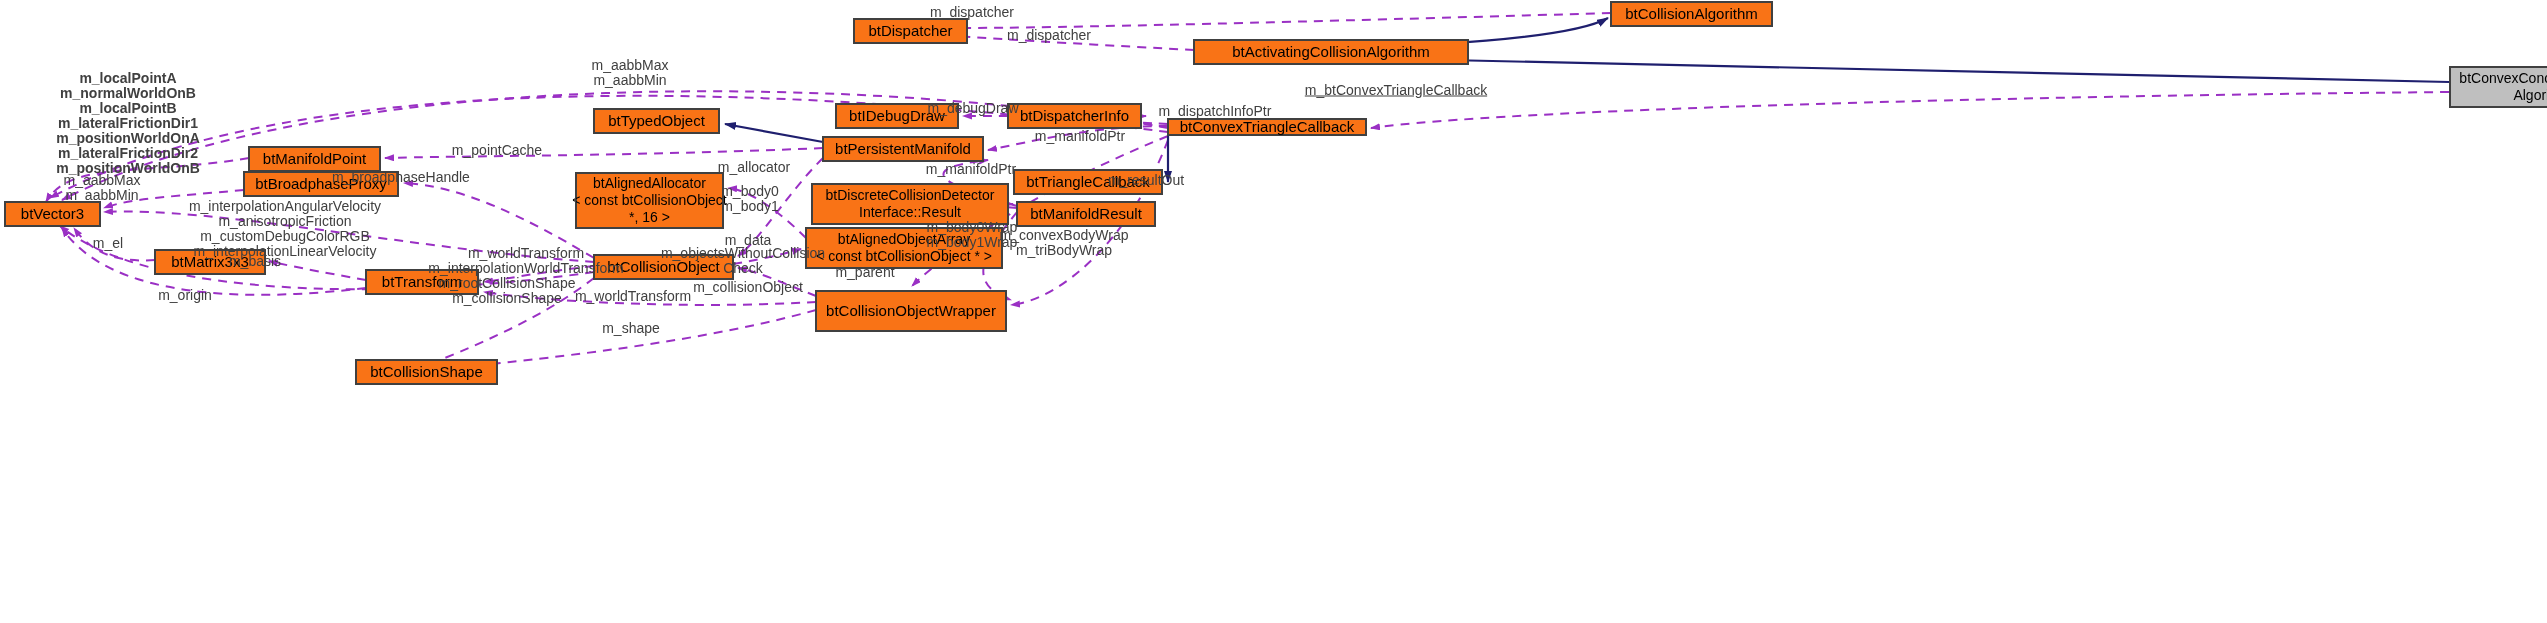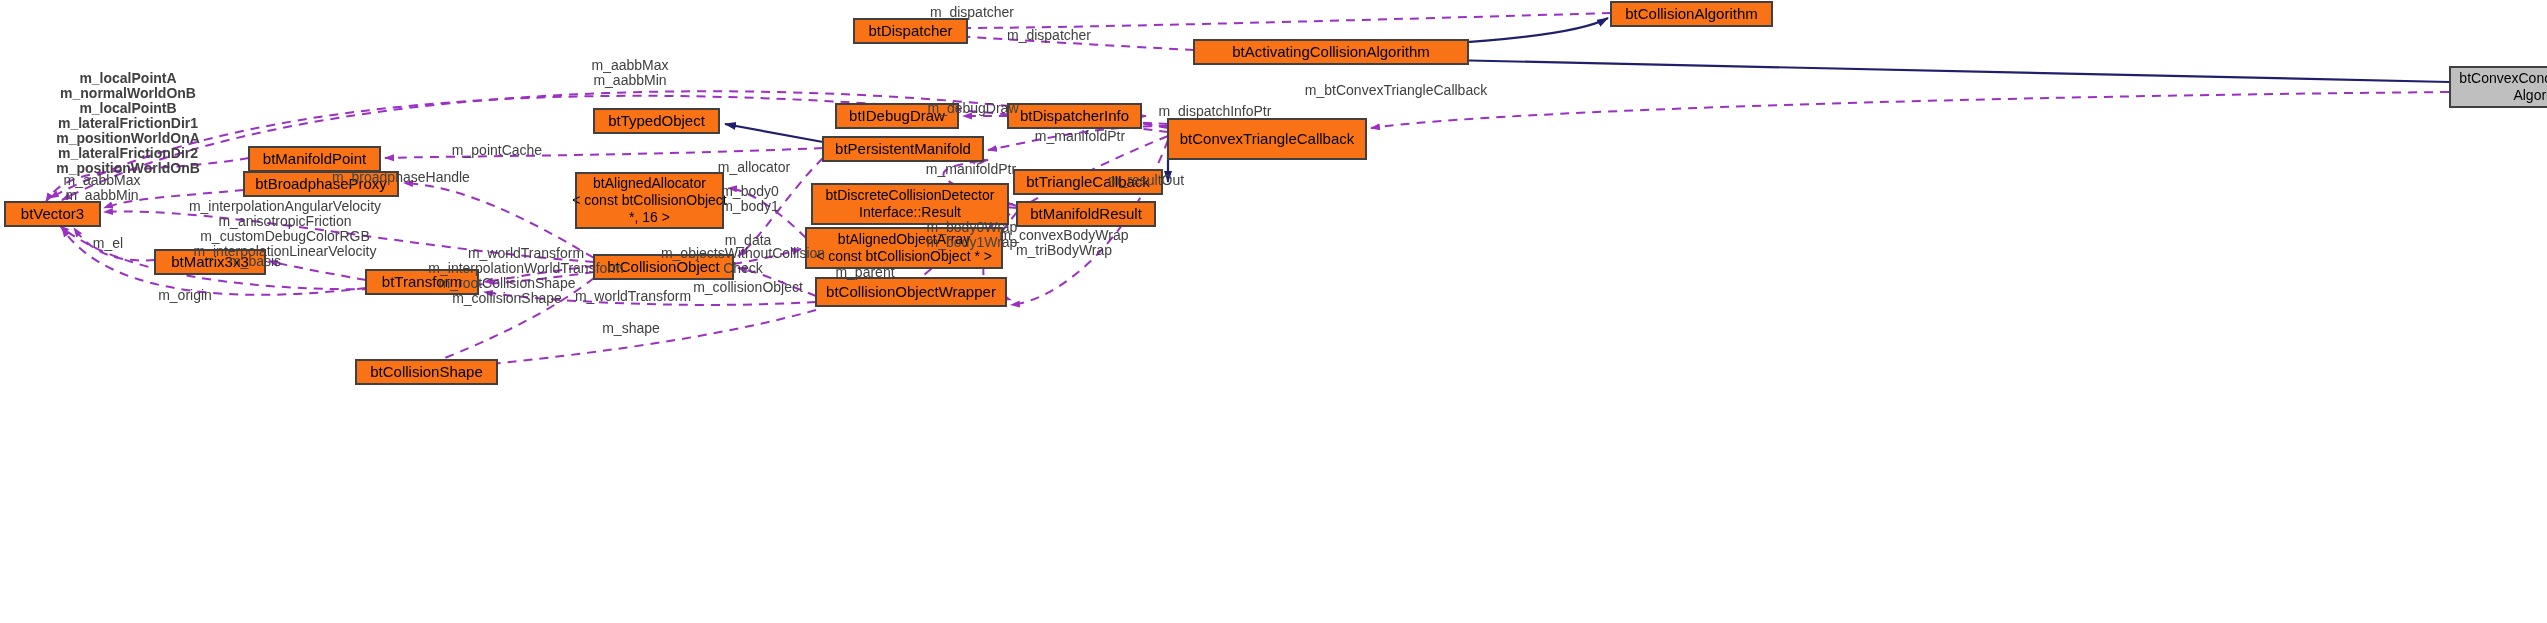--- a/index.html
+++ b/index.html
@@ -144,21 +144,21 @@
   <div class="node" style="left:249px;top:147px;width:131px;height:24px;">btManifoldPoint</div>
 
   <div class="node" style="left:244px;top:172px;width:154px;height:24px;">btBroadphaseProxy</div>
 
   <div class="node" style="left:576px;top:173px;width:147px;height:55px;font-size:14px;line-height:17px;">btAlignedAllocator
 &lt; const btCollisionObject
 *, 16 &gt;</div>
 
   <div class="node" style="left:594px;top:255px;width:139px;height:24px;">btCollisionObject</div>
 
-  <div class="node" style="left:816px;top:278px;width:190px;height:28px;">btCollisionObjectWrapper</div>
+  <div class="node" style="left:816px;top:291px;width:190px;height:40px;">btCollisionObjectWrapper</div>
 
   <div class="node" style="left:806px;top:228px;width:196px;height:40px;font-size:14px;line-height:17px;">btAlignedObjectArray
 &lt; const btCollisionObject * &gt;</div>
 
   <div class="node" style="left:812px;top:184px;width:196px;height:40px;font-size:14px;line-height:17px;">btDiscreteCollisionDetector
 Interface::Result</div>
 
   <div class="node" style="left:594px;top:109px;width:125px;height:24px;">btTypedObject</div>
 
   <div class="node" style="left:823px;top:137px;width:160px;height:24px;">btPersistentManifold</div>
@@ -166,21 +166,21 @@
   <div class="node" style="left:836px;top:104px;width:122px;height:24px;">btIDebugDraw</div>
 
   <div class="node" style="left:838px;top:19px;width:113px;height:24px;margin-left:16px;">btDispatcher</div>
 
   <div class="node" style="left:1008px;top:104px;width:133px;height:24px;">btDispatcherInfo</div>
 
   <div class="node" style="left:1014px;top:170px;width:148px;height:24px;">btTriangleCallback</div>
 
   <div class="node" style="left:1017px;top:202px;width:138px;height:24px;">btManifoldResult</div>
 
-  <div class="node" style="left:1168px;top:119px;width:198px;height:40px;">btConvexTriangleCallback</div>
+  <div class="node" style="left:1168px;top:119px;width:198px;height:16px;">btConvexTriangleCallback</div>
 
   <div class="node" style="left:1611px;top:2px;width:161px;height:24px;">btCollisionAlgorithm</div>
 
   <div class="node" style="left:1194px;top:40px;width:274px;height:24px;">btActivatingCollisionAlgorithm</div>
 
   <div class="node highlight" style="left:2449px;top:66px;width:188px;height:42px;font-size:14px;line-height:17px;">btConvexConcaveCollision
 Algorithm</div>
 
   <div class="edge-label" style="left:128px;top:123px;font-weight:bold;">m_localPointA
 m_normalWorldOnB
@@ -248,15 +248,15 @@
   <div class="edge-label" style="left:972px;top:235px;">m_body0Wrap
 m_body1Wrap</div>
 
   <div class="edge-label" style="left:1064px;top:243px;">m_convexBodyWrap
 m_triBodyWrap</div>
 
   <div class="edge-label" style="left:972px;top:12px;">m_dispatcher</div>
 
   <div class="edge-label" style="left:1049px;top:35px;">m_dispatcher</div>
 
-  <div class="edge-label" style="left:1396px;top:90px;">m_btConvexTriangleCallback</div>
+  <div class="edge-label" style="left:1396px;top:90px;text-decoration:underline;">m_btConvexTriangleCallback</div>
 
 </div>
 
 </body></html>

